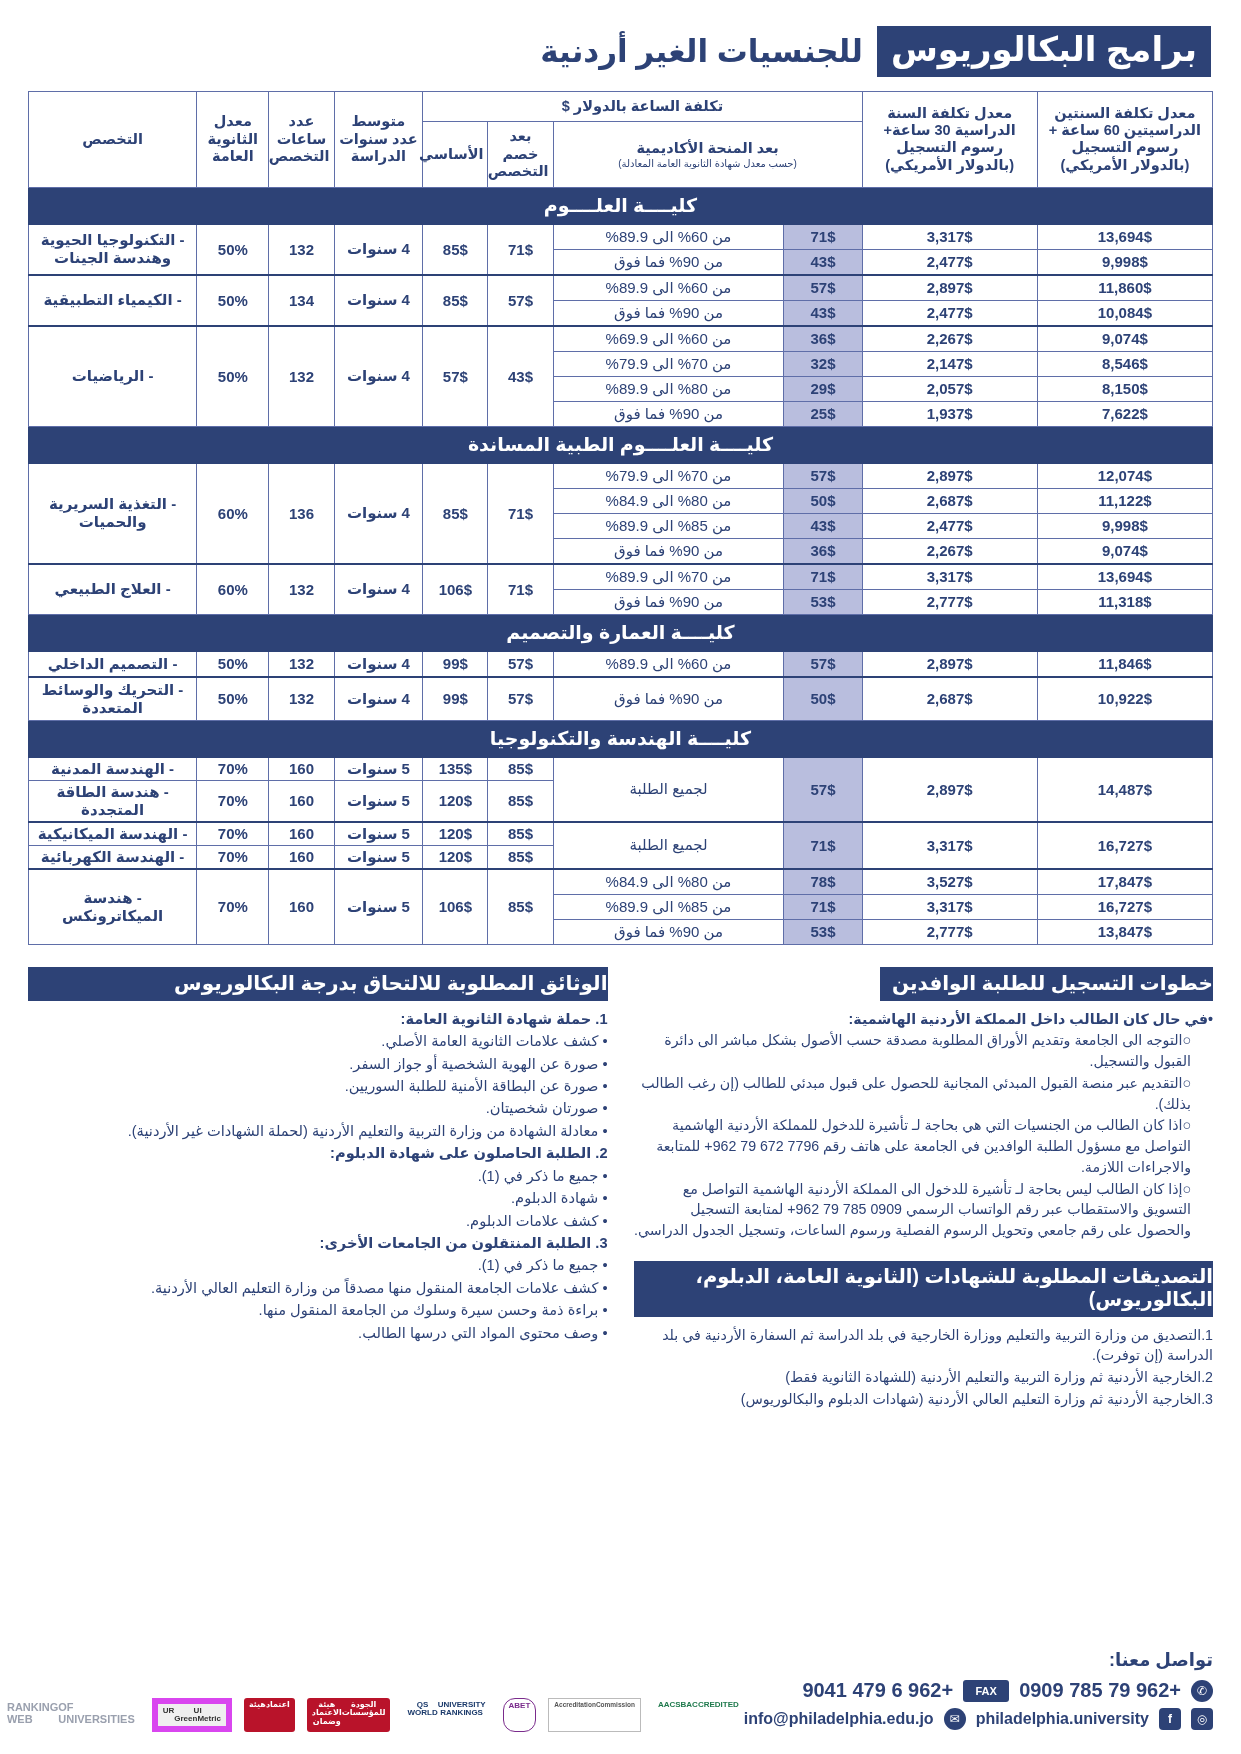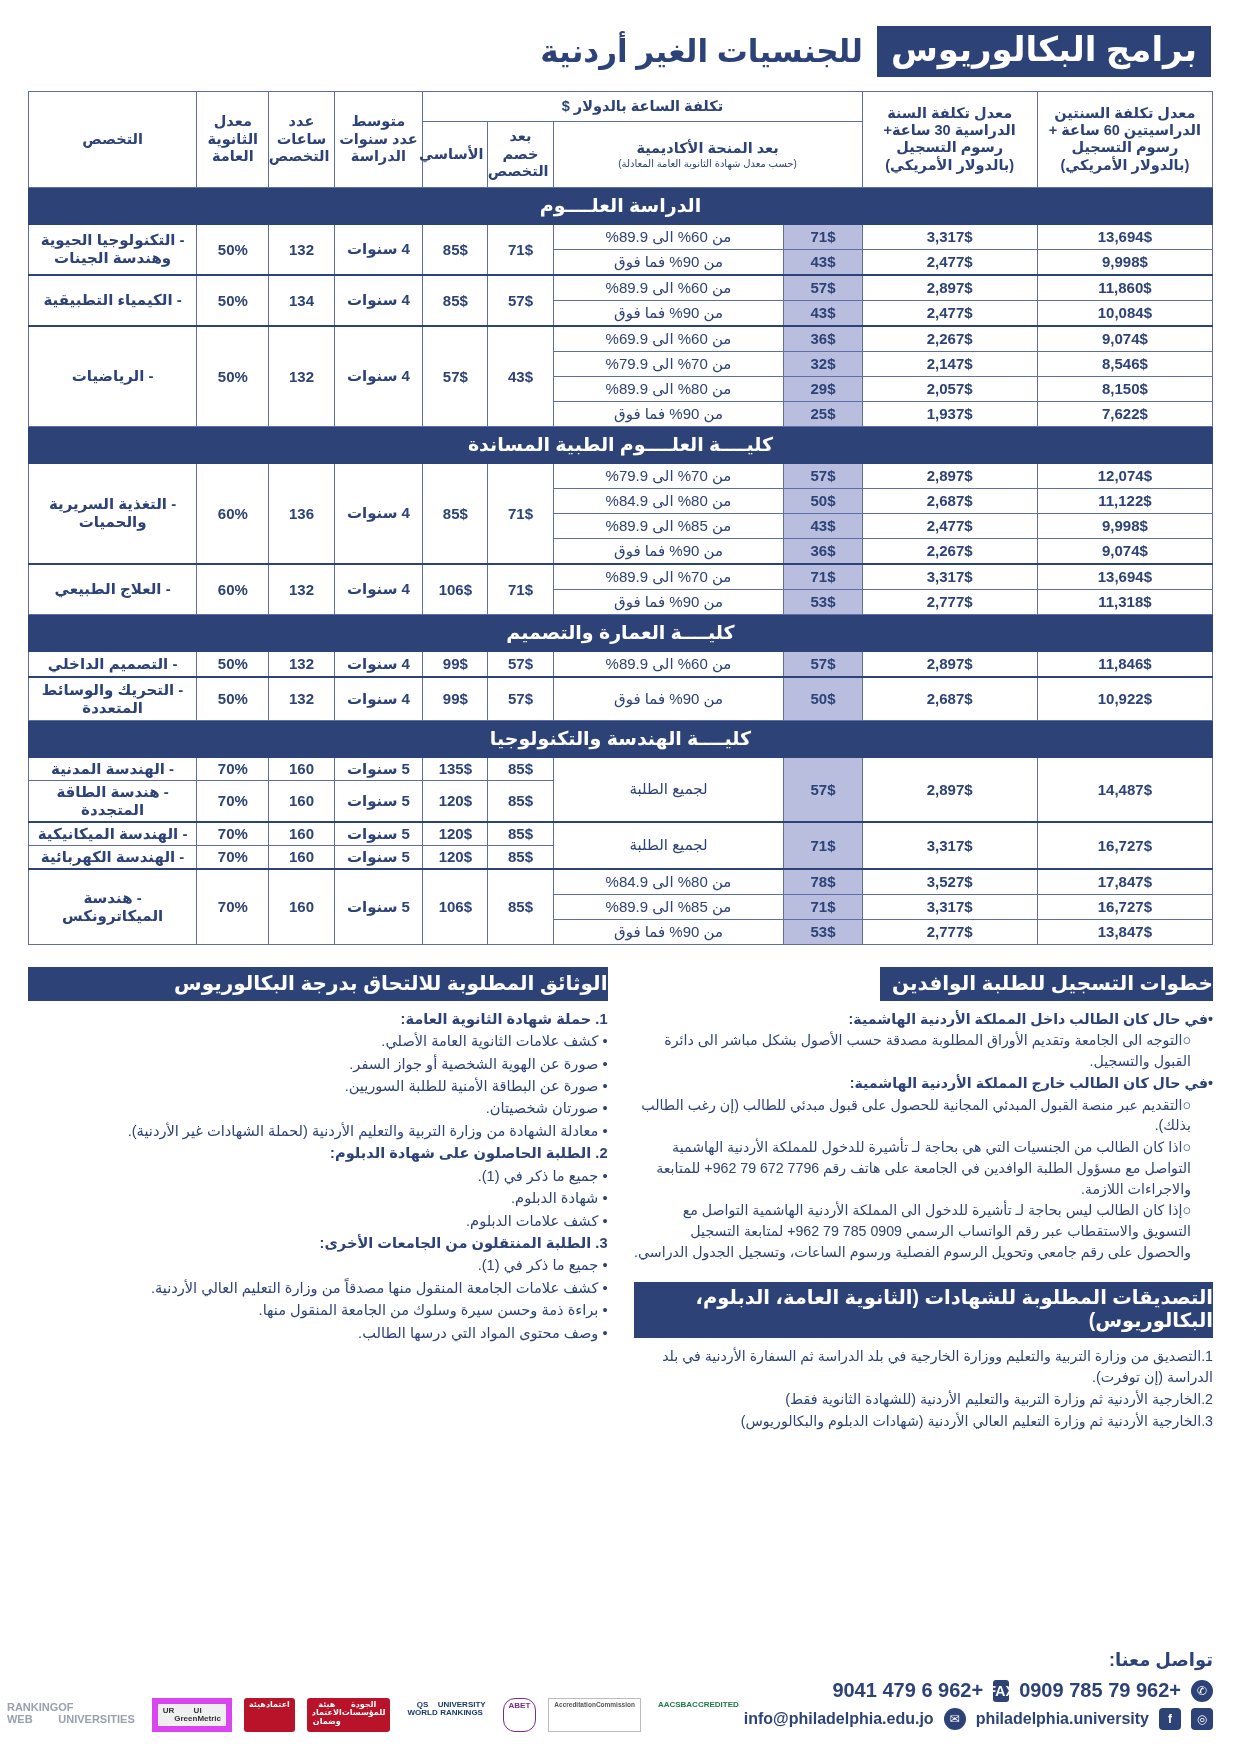--- a/index.html
+++ b/index.html
@@ -112,21 +112,21 @@
     font-size: 20px; font-weight: bold; color: #2d4276;
   }
   .contact-row.small { font-size: 16px; }
   .ico {
     display: inline-flex; align-items: center; justify-content: center;
     width: 22px; height: 22px; border-radius: 50%;
     background: #2d4276; color: #fff; font-size: 12px; font-weight: bold;
     flex: 0 0 auto;
   }
   .ico.sq { border-radius: 4px; }
-  .ico.fax { border-radius: 3px; font-size: 14px; width: 16px; }
+  .ico.fax { border-radius: 3px; font-size: 11px; width: 46px; }
   .footer-flex { display: flex; direction: rtl; justify-content: space-between; align-items: flex-end; }
   .contact-col { direction: rtl; text-align: right; }
 
   
   .logos { display: flex; direction: ltr; align-items: center; gap: 12px; padding-bottom: 4px; }
   .logo-box {
     height: 34px; display: flex; align-items: flex-start; justify-content: center;
     font-size: 8px; font-weight: bold; line-height: 1.05; text-align: center;
     padding: 3px 5px; color: #2d4276;
   }
@@ -176,21 +176,21 @@
           <th class="hdr-sub" colspan="2">
             <span>بعد المنحة الأكاديمية</span>
             <span class="hdr-note">(حسب معدل شهادة الثانوية العامة المعادلة)</span>
           </th>
           <th class="hdr-small">بعد خصم التخصص</th>
           <th class="hdr-small">الأساسي</th>
         </tr>
       </thead>
       <tbody id="fees-body">
           <tr class="section">
-            <td colspan="10">الدراسة العلــــوم</td>
+            <td colspan="10">كليــــة العلــــوم</td>
           </tr>
           <tr class="grp-top">
             <td class="money">13,694$</td>
             <td class="money">3,317$</td>
             <td class="discount">71$</td>
             <td class="band">من 60% الى 89.9%</td>
             <td class="num" rowspan="2">71$</td>
             <td class="num" rowspan="2">85$</td>
             <td class="num" rowspan="2">4 سنوات</td>
             <td class="num" rowspan="2">132</td>
@@ -400,21 +400,20 @@
     </table>
   </div>
 
   <div class="panels">
 
     <div class="col steps">
       <div class="panel-head">خطوات التسجيل للطلبة الوافدين</div>
       <div class="body-txt" id="steps-list">
           <span class="li b">•في حال كان الطالب داخل المملكة الأردنية الهاشمية:</span>
           <span class="li sub-ind">○التوجه الى الجامعة وتقديم الأوراق المطلوبة مصدقة حسب الأصول بشكل مباشر الى دائرة القبول والتسجيل.</span>
-          <span class="li b">•في حال كان الطالب خارج المملكة الأردنية الهاشمية:</span>
           <span class="li sub-ind">○التقديم عبر منصة القبول المبدئي المجانية للحصول على قبول مبدئي للطالب (إن رغب الطالب بذلك).</span>
           <span class="li sub-ind">○اذا كان الطالب من الجنسيات التي هي بحاجة لـ تأشيرة للدخول للمملكة الأردنية الهاشمية التواصل مع مسؤول الطلبة الوافدين في الجامعة على هاتف رقم 7796 672 79 962+ للمتابعة والاجراءات اللازمة.</span>
           <span class="li sub-ind">○إذا كان الطالب ليس بحاجة لـ تأشيرة للدخول الى المملكة الأردنية الهاشمية التواصل مع التسويق والاستقطاب عبر رقم الواتساب الرسمي 0909 785 79 962+ لمتابعة التسجيل والحصول على رقم جامعي وتحويل الرسوم الفصلية ورسوم الساعات، وتسجيل الجدول الدراسي.</span>
         </div>
 
       <div class="cert-block">
         <div class="panel-head wide">التصديقات المطلوبة للشهادات (الثانوية العامة، الدبلوم، البكالوريوس)</div>
         <div class="body-txt" id="cert-list">
             <span class="li">1.التصديق من وزارة التربية والتعليم ووزارة الخارجية في بلد الدراسة ثم السفارة الأردنية في بلد الدراسة (إن توفرت).</span>
             <span class="li">2.الخارجية الأردنية ثم وزارة التربية والتعليم الأردنية (للشهادة الثانوية فقط)</span>

